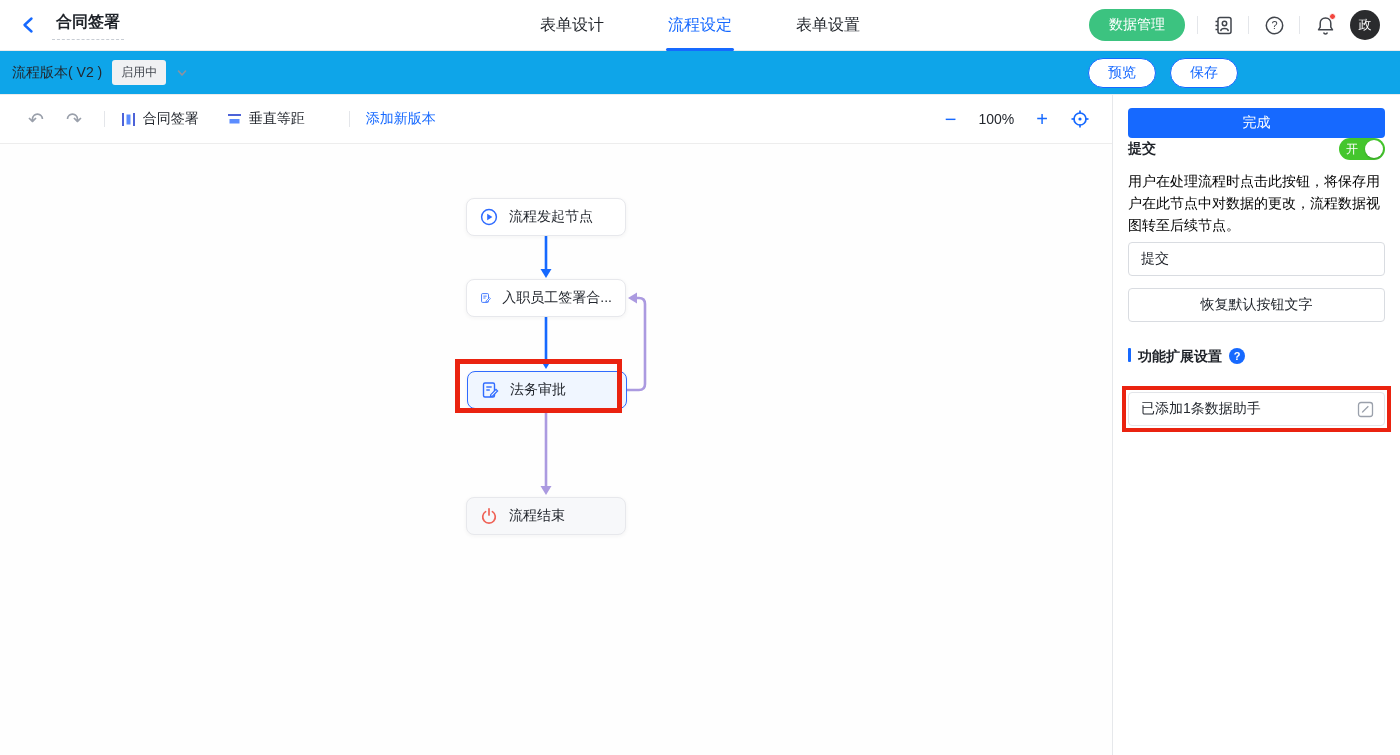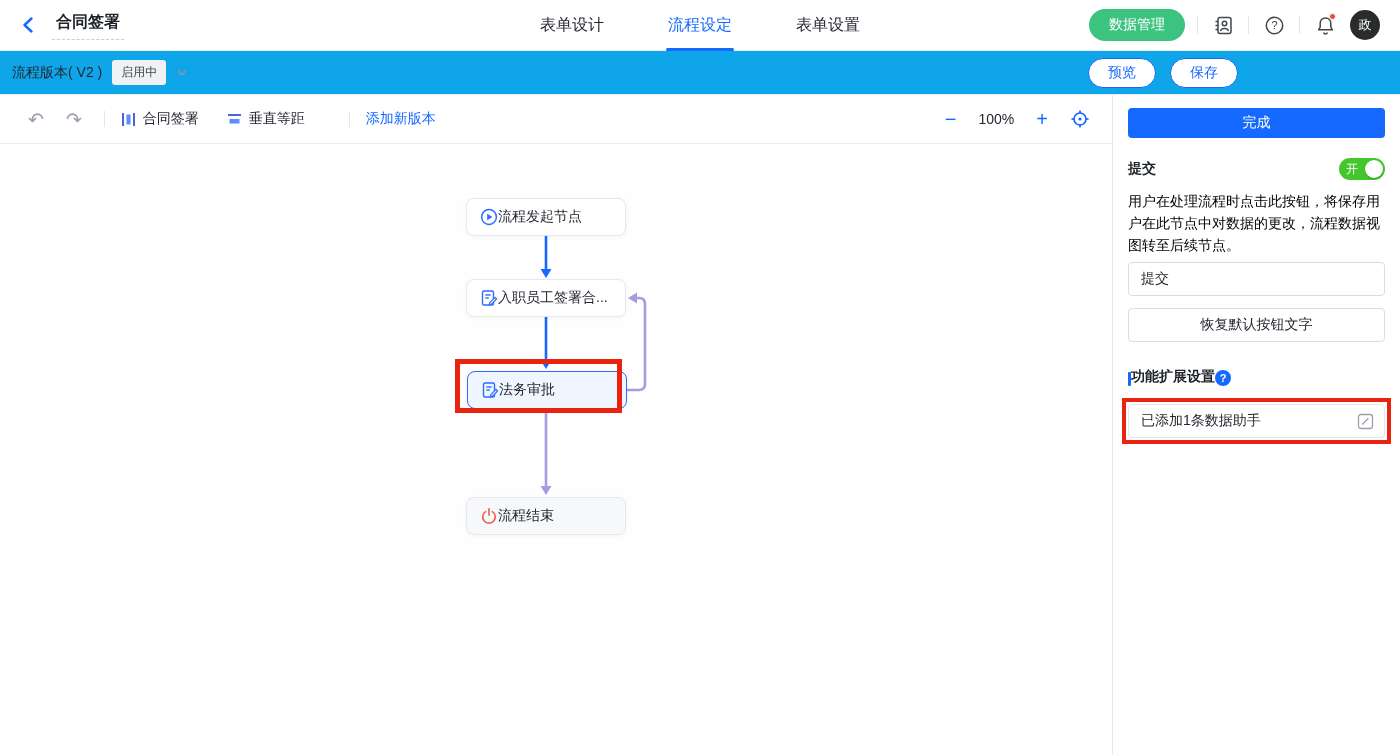--- a/index.html
+++ b/index.html
@@ -38,44 +38,44 @@
   .tb-icon-btn { background:none; border:none; cursor:pointer; display:flex; align-items:center; padding:0 6px; font-size:19px; color:#9aa0ab; line-height:1; }
   .tb-divider { width:1px; height:16px; background:#e4e6ea; margin:0 16px; }
   .tb-item { display:flex; align-items:center; gap:7px; font-size:14px; color:#23272e; cursor:pointer; margin-right:28px; }
   .tb-link { font-size:14px; color:#1669ff; cursor:pointer; background:none; border:none; }
   .tb-right { margin-left:auto; display:flex; align-items:center; gap:22px; }
   .zoom-btn { background:none; border:none; color:#1669ff; font-size:20px; cursor:pointer; line-height:1; }
   .zoom-value { font-size:14px; color:#23272e; }
 
   
   .canvas { position:relative; flex:1; background:#fefefe; overflow:hidden; }
-  .flow-node { position:absolute; width:160px; height:38px; background:#fff; border:1px solid #e7e8ec; border-radius:8px; display:flex; align-items:center; padding:0 13px; font-size:14px; color:#23272e; box-shadow:0 1px 4px rgba(31,35,41,.05); cursor:pointer; white-space:nowrap; }
+  .flow-node { position:absolute; width:160px; height:38px; background:#fff; border:1px solid #e7e8ec; border-radius:8px; display:flex; align-items:center; gap:11px; padding:0 13px; font-size:14px; color:#23272e; box-shadow:0 1px 4px rgba(31,35,41,.05); cursor:pointer; white-space:nowrap; }
   .flow-node.selected { border:1px solid #2f6bff; background:#f0f6ff; }
   .flow-node.end { background:#f7f8fa; }
   .anno-rect { position:absolute; border:5px solid #ea2310; background:transparent; pointer-events:none; z-index:5; }
   .edge-svg { position:absolute; left:0; top:0; z-index:0; }
 
   
   .right-panel { flex:1; background:#fff; display:flex; flex-direction:column; }
   .panel-tabs { height:49px; border-bottom:1px solid #ededed; display:flex; flex:0 0 49px; }
   .ptab { flex:1; display:flex; align-items:center; justify-content:center; font-size:15px; color:#23272e; position:relative; cursor:pointer; }
   .ptab.active { color:#1669ff; }
   .ptab.active::after { content:""; position:absolute; left:32px; right:32px; bottom:0; height:3px; background:#1669ff; border-radius:2px; }
   .panel-body { padding:13px 15px; overflow:auto; }
-  .btn-primary { width:100%; height:30px; background:#1669ff; color:#fff; font-size:14px; border:none; border-radius:4px; cursor:pointer; margin-bottom:20px; }
+  .btn-primary { width:100%; height:30px; background:#1669ff; color:#fff; font-size:14px; border:none; border-radius:4px; cursor:pointer; }
   .submit-row { display:flex; align-items:center; justify-content:space-between; margin-bottom:10px; }
   .bold-label { font-size:14px; font-weight:700; color:#1f2329; }
   .toggle { width:46px; height:22px; border-radius:11px; display:flex; align-items:center; cursor:pointer; position:relative; padding:0 7px; }
   .toggle-text { color:#fff; font-size:12px; }
   .toggle-knob { position:absolute; right:2px; top:2px; width:18px; height:18px; background:#fff; border-radius:50%; box-shadow:0 1px 2px rgba(0,0,0,.2); }
   .desc-text { font-size:14px; color:#000000; line-height:22px; margin-bottom:6px; }
   .field-label { font-size:14px; font-weight:700; color:#1f2329; margin-bottom:9px; padding-left:2px; }
   .text-input { width:100%; height:34px; border:1px solid #d9dce1; border-radius:4px; padding:0 12px; font-size:14px; color:#23272e; outline:none; font-family:inherit; background:#fff; }
   .btn-secondary { width:100%; height:34px; margin-top:12px; background:#fff; border:1px solid #d9dce1; border-radius:4px; font-size:14px; color:#23272e; cursor:pointer; }
-  .section-header { display:flex; align-items:flex-end; margin-top:26px; margin-bottom:12px; }
+  .section-header { display:flex; align-items:flex-start; gap:7px; margin-top:26px; margin-bottom:20px; }
   .section-bar { width:3px; height:14px; background:#1669ff; border-radius:1px; }
   .help-circle { width:16px; height:16px; border-radius:50%; background:#1669ff; color:#fff; font-size:11px; font-weight:700; display:flex; align-items:center; justify-content:center; cursor:pointer; }
   .assistant-anno { border:4px solid #ea2310; padding:2px; margin:0 -6px; }
   .assistant-row { height:34px; background:#fff; border:1px solid #e3e5e9; border-radius:4px; display:flex; align-items:center; justify-content:space-between; padding:0 10px 0 12px; font-size:14px; color:#23272e; cursor:pointer; }
 </style>
 </head>
 <body>
 
 <div class="app">
 

